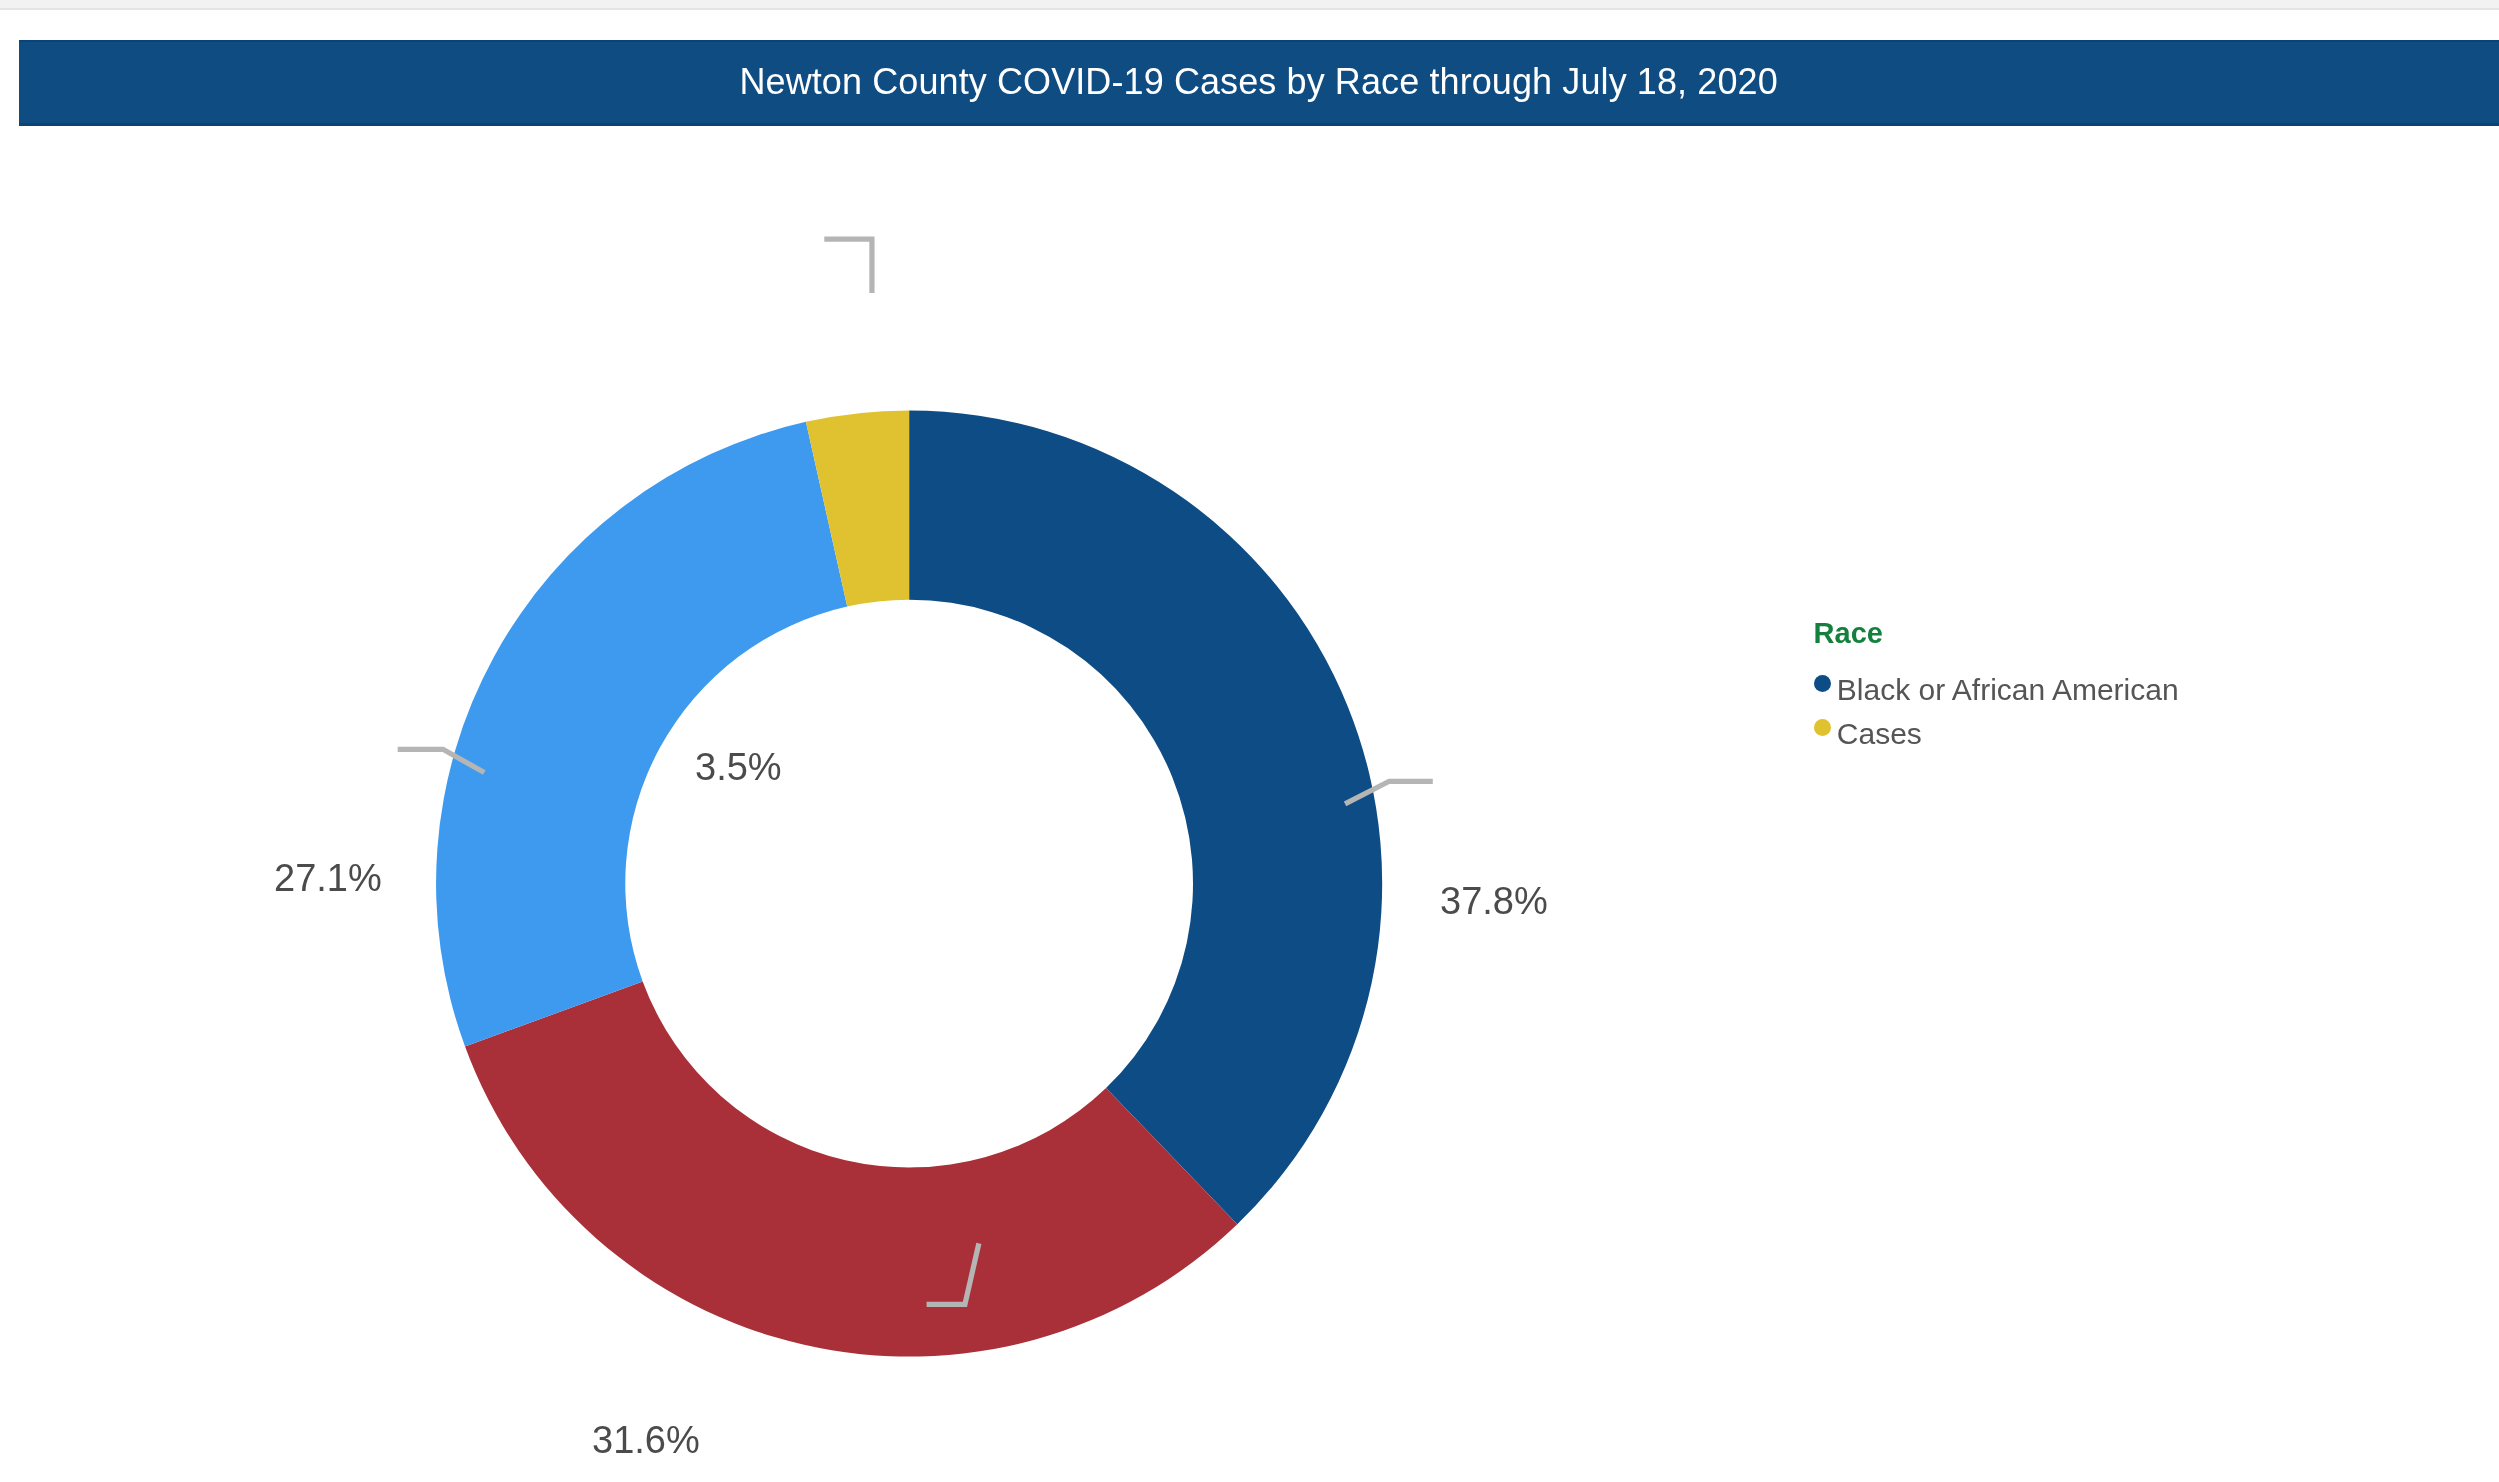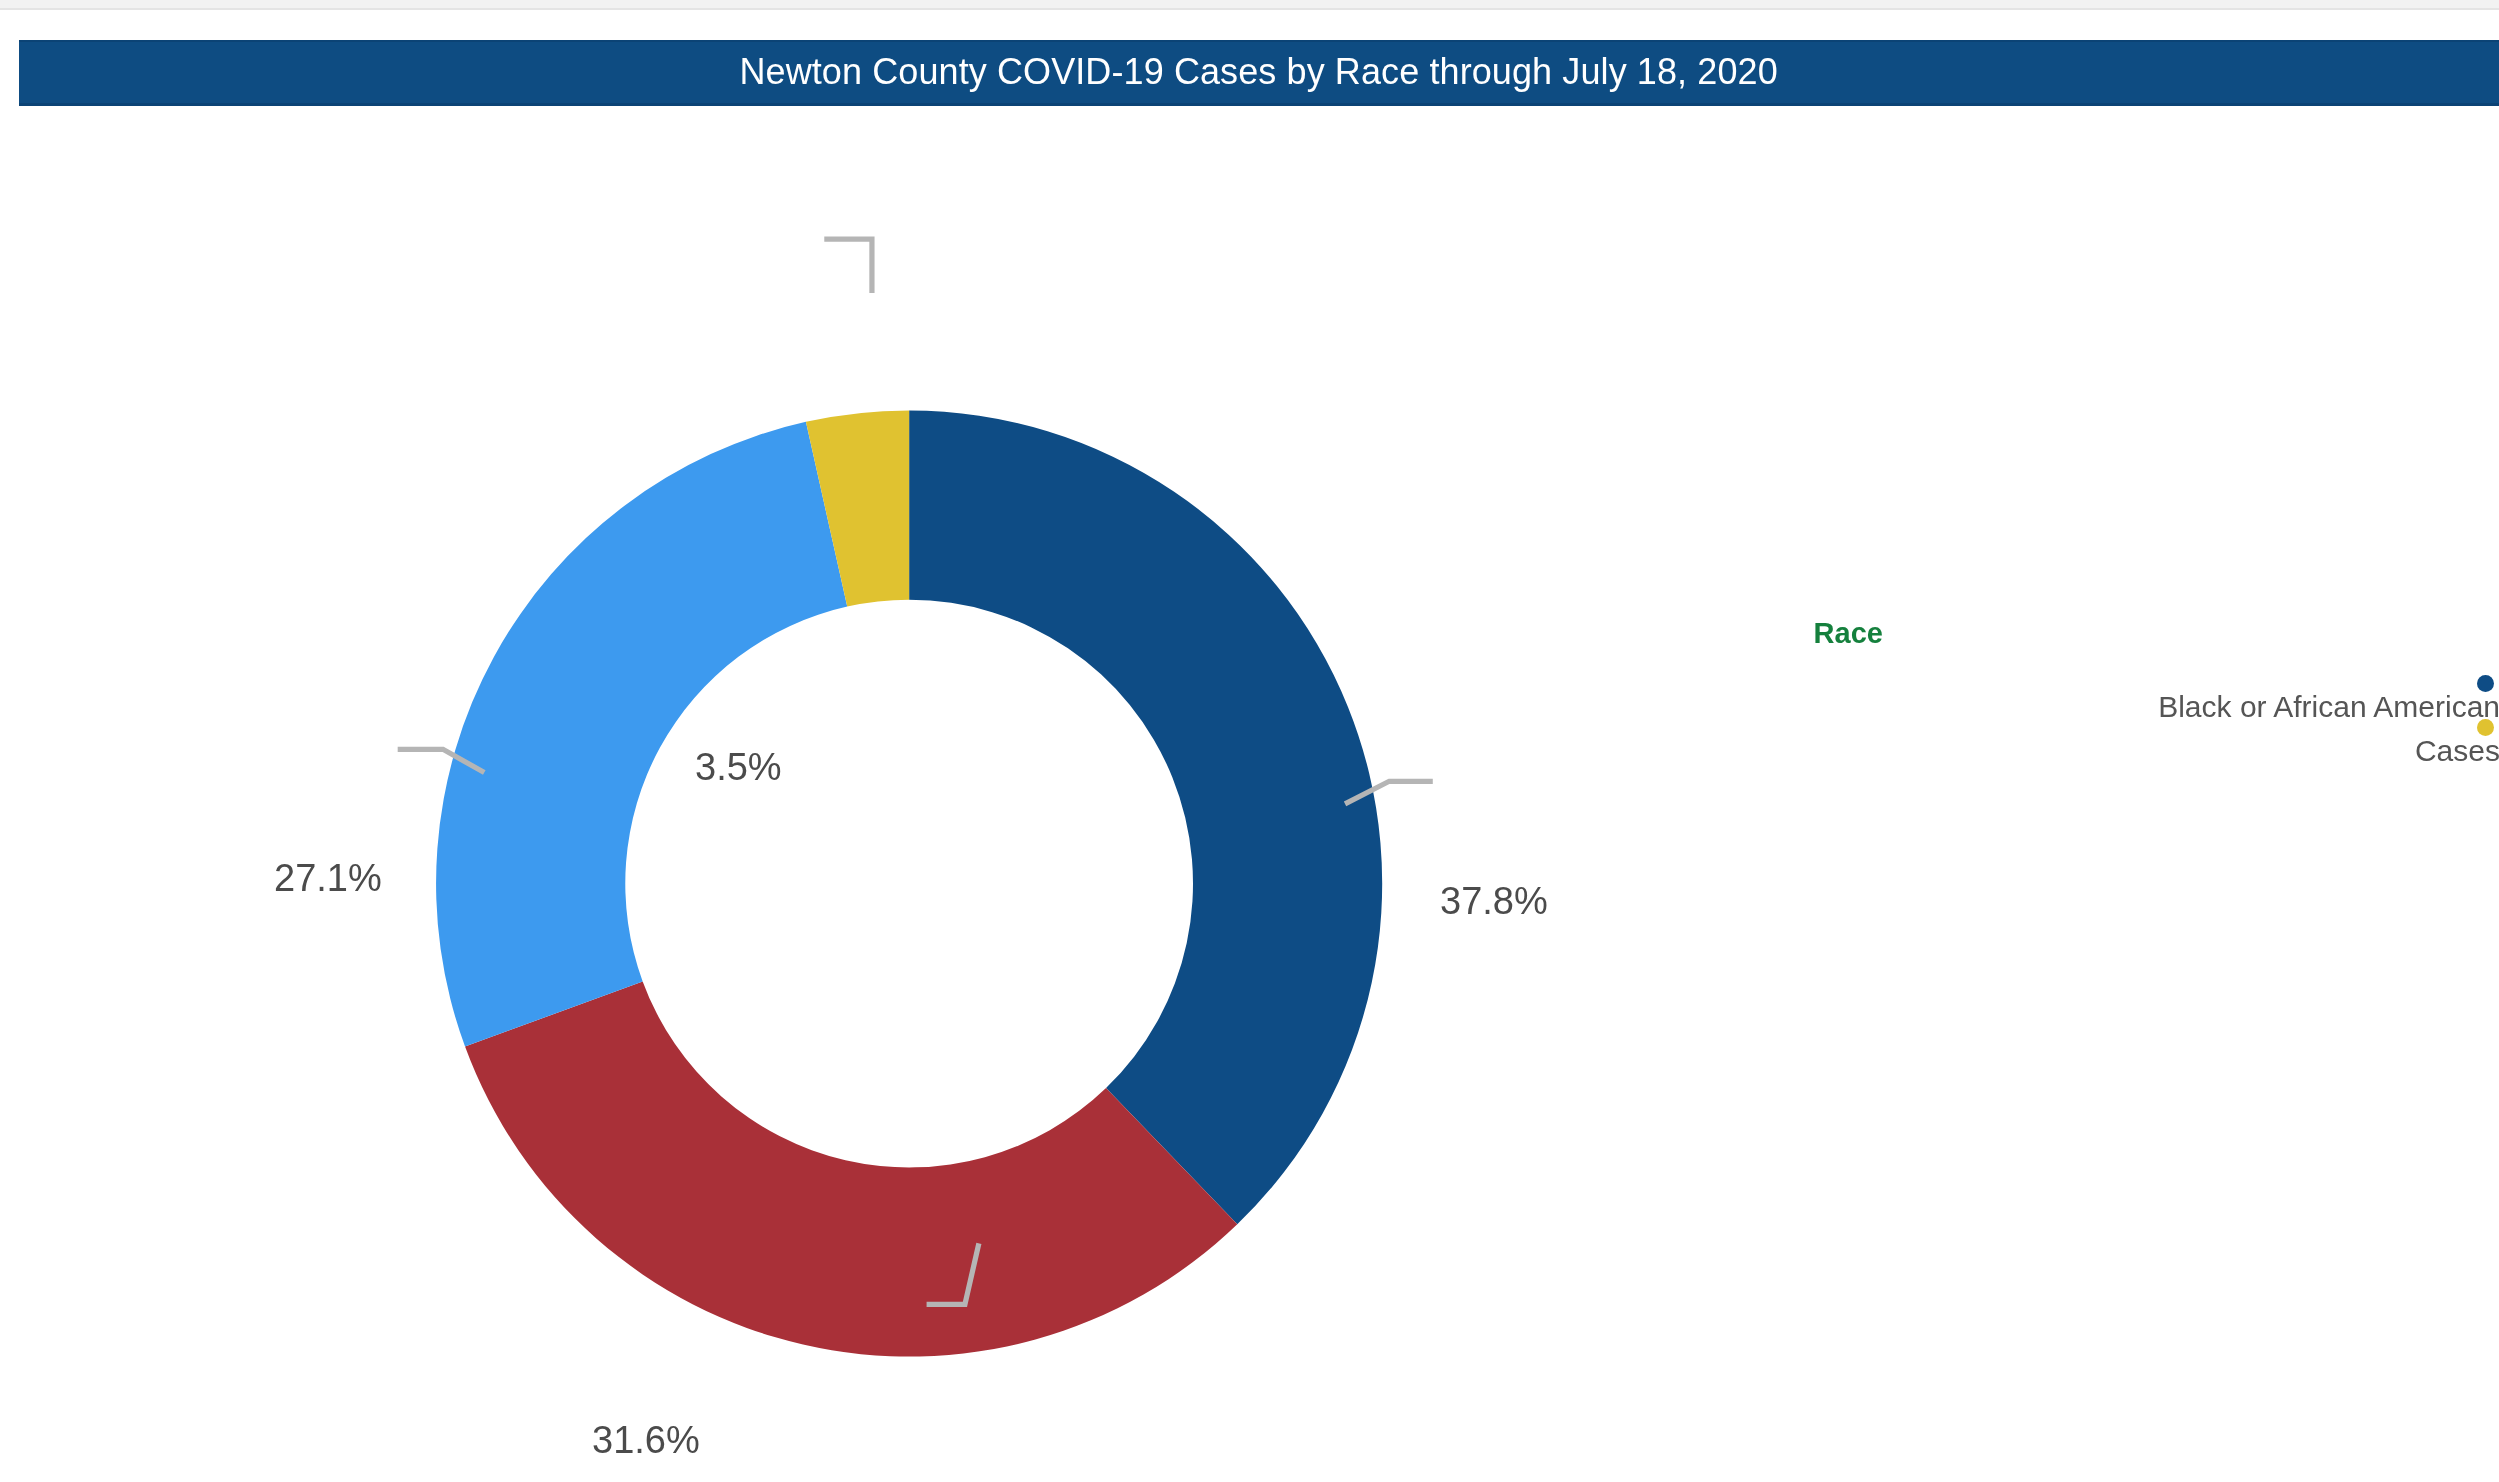--- a/index.html
+++ b/index.html
@@ -27,21 +27,21 @@
     width: 2500px; height: 1.7px;
     background: #e4e4e4;
   }
 
   
   #title-banner {
     position: absolute;
     left: 18.6px;
     top: 40px;
     width: 2480px;
-    height: 66px;
+    height: 86px;
     background: #0e4c82;
     box-sizing: border-box;
     border-top: 2.9px solid #0b4375;
     border-bottom: 3.5px solid #0b4375;
     display: flex;
     align-items: center;
     justify-content: center;
   }
   #title-text {
     color: #ffffff;
@@ -90,24 +90,23 @@
   }
   #legend-title {
     color: #15803d;
     font-size: 29px;
     font-weight: bold;
     line-height: 1;
     margin: 0 0 27px 11.6px;
   }
   .legend-item {
     display: flex;
-    align-items: flex-end;
+    align-items: flex-start;
     height: 44px;
     margin-left: 11.6px;
-    flex-direction: column;
   }
   .legend-swatch {
     width: 17.4px;
     height: 17.4px;
     border-radius: 50%;
     flex: 0 0 auto;
     margin-right: 5.8px;
   }
   .legend-label {
     color: #555555;

